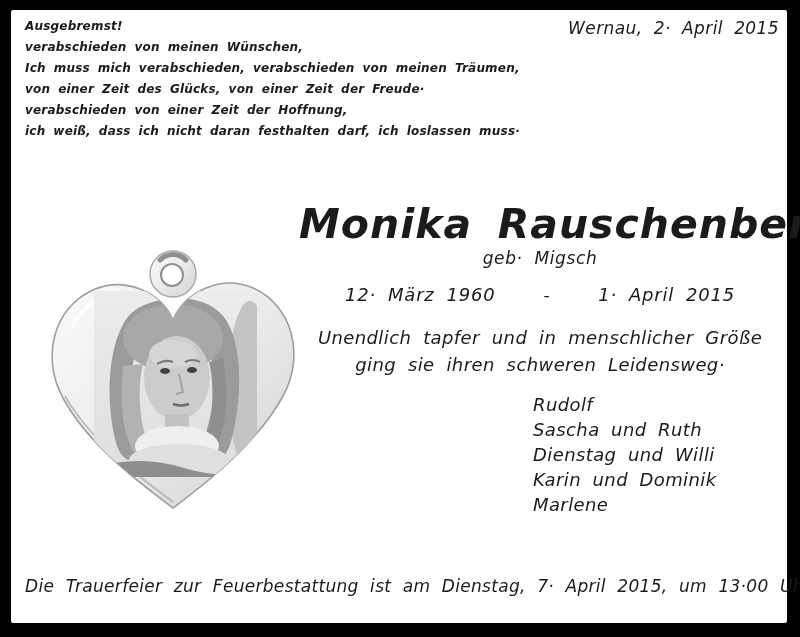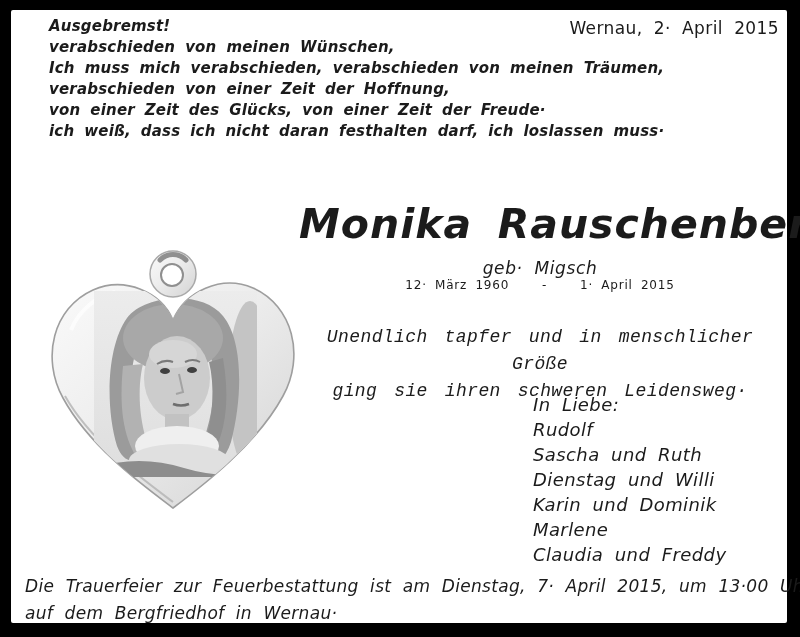--- a/index.html
+++ b/index.html
@@ -13,56 +13,55 @@
   .card {
     position: absolute;
     left: 11px; top: 10px; right: 13px; bottom: 14px;
     background: #ffffff;
     color: #1b1b1b;
     border-radius: 2px;
   }
   
   .poem {
     position: absolute; left: 14px; top: 6px; width: 740px;
-    font-size: 15px; font-weight: bold; font-style: italic;
+    font-size: 12px; font-weight: bold; font-style: italic;
     line-height: 21px; word-spacing: 0.30em; letter-spacing: 0.2px;
     white-space: nowrap;
-    margin-left: 24px;
   }
   .place-date {
     position: absolute; right: 8px; top: 8px;
-    font-size: 17px; 
+    font-size: 17px; font-style: italic;
     word-spacing: 0.32em; letter-spacing: 0.4px;
     white-space: nowrap;
   }
   .main-col {
     position: absolute; left: 288px; width: 482px; top: 190px;
     text-align: center;
   }
   .deceased-name {
     font-size: 41px; font-weight: bold; font-style: italic;
     line-height: 48px; letter-spacing: 1px; word-spacing: 0.25em;
     white-space: nowrap;
   }
   .maiden-name {
-    margin-top: 10px;
+    margin-top: 0;
     font-size: 17px; font-style: italic;
     word-spacing: 0.35em; letter-spacing: 0.6px;
   }
   .life-dates {
-    margin-top: 0;
-    font-size: 12px; 
+    margin-top: 16px;
+    font-size: 18px; font-style: italic;
     letter-spacing: 0.8px; word-spacing: 0.30em;
     white-space: pre;
   }
   .tribute {
     position: absolute; left: 288px; width: 482px; top: 314px;
     text-align: center;
     font-size: 18px; font-style: italic;
-    line-height: 27px; word-spacing: 0.32em; letter-spacing: 0.4px; font-family: Liberation Mono, monospace;
+    line-height: 27px; word-spacing: 0.32em; letter-spacing: 0.4px;
   }
   .mourners {
     position: absolute; left: 522px; top: 382px;
     font-size: 18px; font-style: italic;
     line-height: 25px; word-spacing: 0.30em; letter-spacing: 0.4px;
     white-space: nowrap;
   }
   .funeral {
     position: absolute; left: 14px; top: 563px; width: 758px;
     font-size: 17px; font-style: italic;
@@ -78,22 +77,22 @@
 </head>
 <body>
 
 <div class="page">
   <div class="card">
 
     <div class="poem">
       <div>Ausgebremst!</div>
       <div>verabschieden von meinen Wünschen,</div>
       <div>Ich muss mich verabschieden, verabschieden von meinen Träumen,</div>
+      <div>von einer Zeit des Glücks, von einer Zeit der Freude·</div>
       <div>verabschieden von einer Zeit der Hoffnung,</div>
-      <div>von einer Zeit des Glücks, von einer Zeit der Freude·</div>
       <div>ich weiß, dass ich nicht daran festhalten darf, ich loslassen muss·</div>
     </div>
 
     <div class="place-date">Wernau, 2· April 2015</div>
 
     <div class="pendant">
       <svg width="292" height="278" viewBox="0 0 292 278">
         <defs>
           <linearGradient id="metal" x1="0" y1="0" x2="1" y2="1">
             <stop offset="0" stop-color="#fafafa"></stop>
@@ -157,28 +156,25 @@
       <div class="maiden-name">geb· Migsch</div>
       <div class="life-dates">12· März 1960    -    1· April 2015</div>
     </div>
 
     <div class="tribute">
       <div>Unendlich tapfer und in menschlicher Größe</div>
       <div>ging sie ihren schweren Leidensweg·</div>
     </div>
 
     <div class="mourners">
-      <div>In Liebe:</div>
       <div>Rudolf</div>
       <div>Sascha und Ruth</div>
       <div>Dienstag und Willi</div>
       <div>Karin und Dominik</div>
       <div>Marlene</div>
-      <div>Claudia und Freddy</div>
     </div>
 
     <div class="funeral">
       <div>Die Trauerfeier zur Feuerbestattung ist am Dienstag, 7· April 2015, um 13·00 Uhr</div>
-      <div>auf dem Bergfriedhof in Wernau·</div>
     </div>
 
   </div>
 </div>
 
 </body></html>

